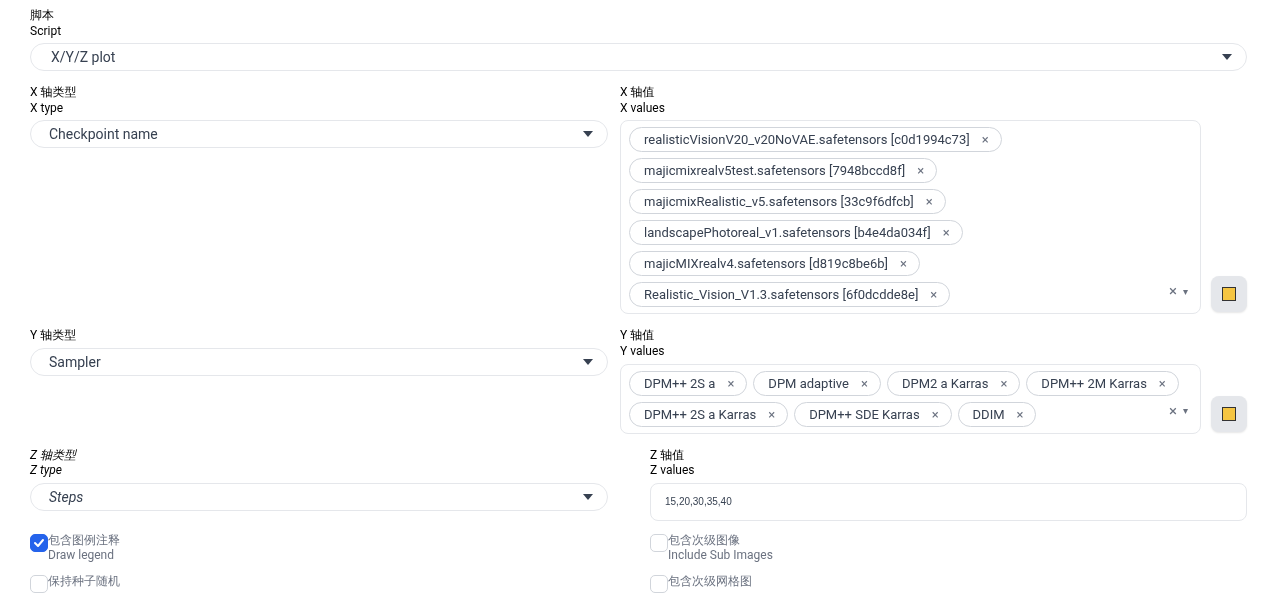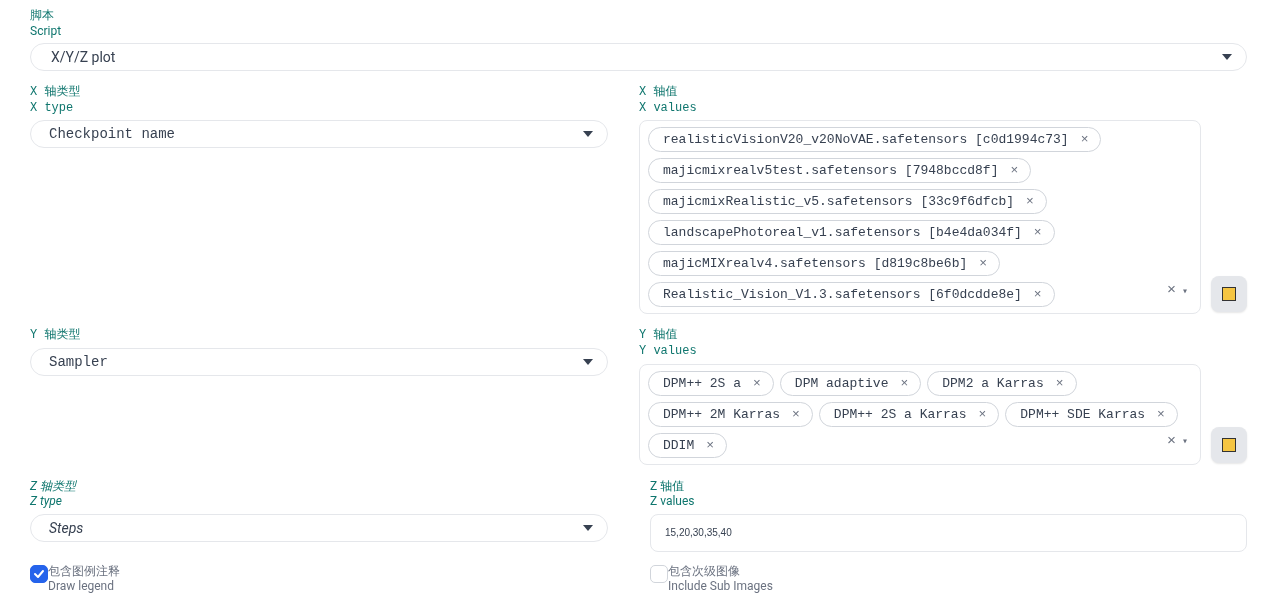--- a/index.html
+++ b/index.html
@@ -3,42 +3,42 @@
 <meta charset="utf-8">
 <style>
 * { box-sizing: border-box; margin: 0; padding: 0; }
 body {
   font-family: -apple-system, BlinkMacSystemFont, "Segoe UI", Roboto, sans-serif;
   background: #fff;
   color: #374151;
   padding: 8px 30px 20px 30px;
   width: 1277px;
 }
-.section-label { font-size: 12px; color: #0f766e; margin-bottom: 4px; line-height: 1.3; }
+.section-label { font-size: 12px; color: #000000; margin-bottom: 4px; line-height: 1.3; }
 .section-label .cn { display: block; }
 .section-label .en { display: block; }
 .script-row { margin-bottom: 14px; }
 .select-box {
   border: 1px solid #e5e7eb;
   border-radius: 18px;
   background: #fff;
   height: 28px;
   display: flex;
   align-items: center;
   justify-content: space-between;
   padding: 0 14px 0 18px;
   font-size: 14px;
   color: #374151;
   cursor: pointer;
 }
 .script-select { padding-left: 20px; }
-.two-col { display: flex; gap: 6px; margin-bottom: 14px; align-items: flex-start; font-family: Liberation Mono, monospace; }
+.two-col { display: flex; gap: 12px; margin-bottom: 14px; align-items: flex-start; }
 .left-col { width: 578px; flex-shrink: 0; }
 .right-col { flex: 1; display: flex; align-items: flex-start; gap: 10px; }
-.values-area { flex: 1; margin-left: 25px; }
+.values-area { flex: 1; }
 .chip-box {
   border: 1px solid #e5e7eb;
   border-radius: 8px;
   padding: 6px 8px;
   display: flex;
   flex-wrap: wrap;
   gap: 6px;
   align-items: flex-start;
   position: relative;
 }

